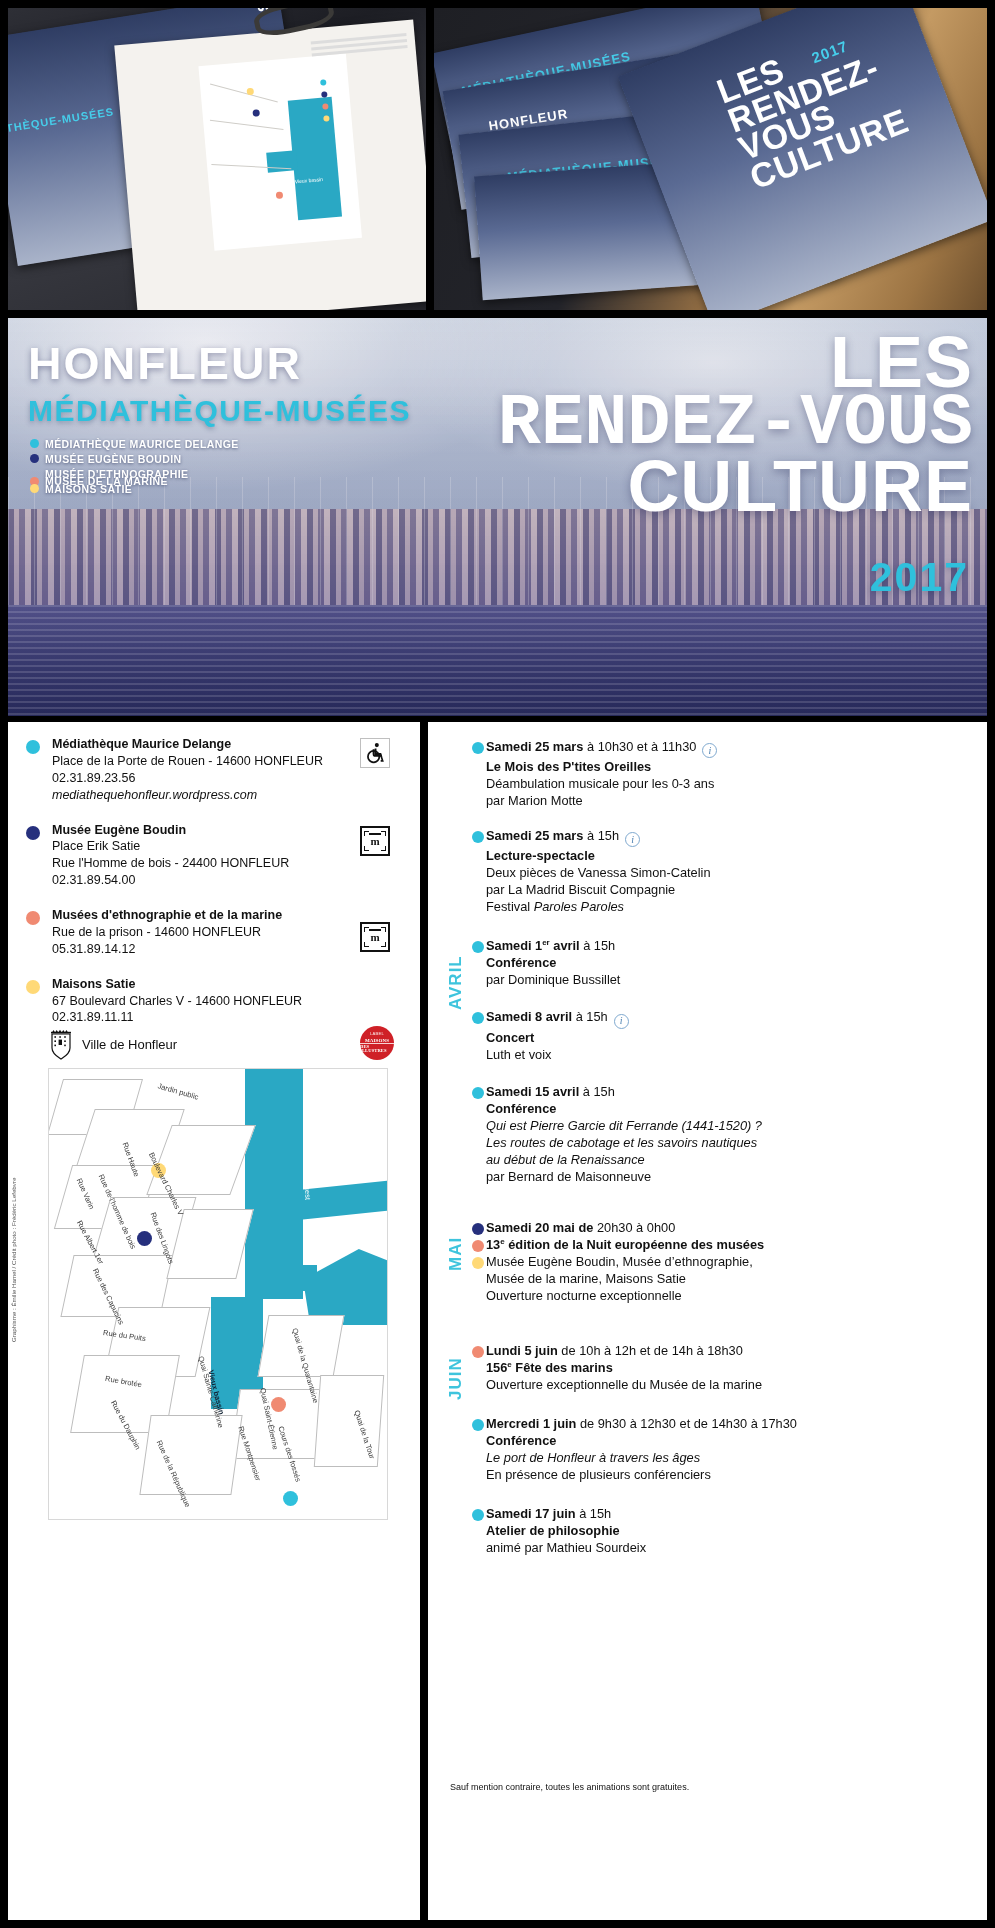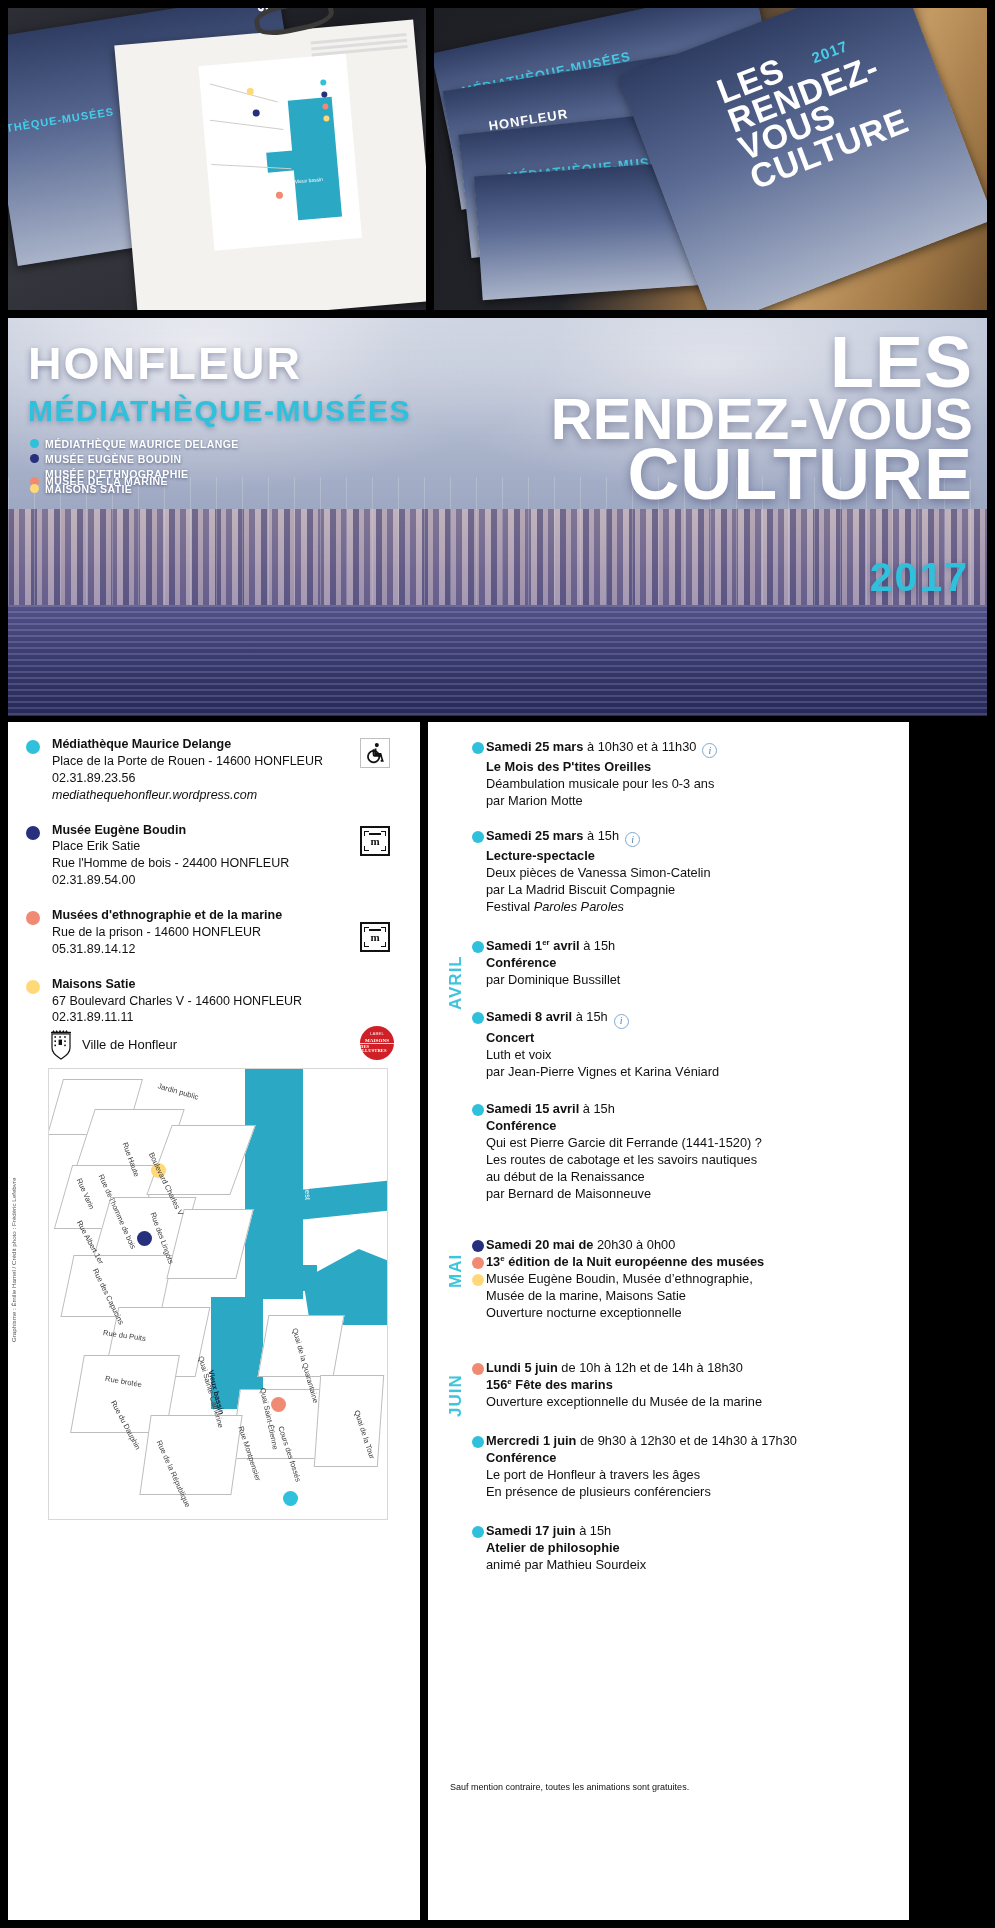--- a/index.html
+++ b/index.html
@@ -104,35 +104,35 @@
   .legend-row .lab {
     color:#fff; font-size:10.5px; font-weight:bold; letter-spacing:.4px;
     text-shadow:0 1px 3px rgba(30,40,80,.6);
   }
   .hero-big {
     position:absolute; right:14px; top:14px; text-align:right;
     color:#fff; font-weight:bold; line-height:.86;
     text-shadow:0 3px 10px rgba(40,45,90,.40);
   }
   .hero-big .l1 { font-size:72px; letter-spacing:1px; display:block; }
-  .hero-big .l2 { font-size:58px; letter-spacing:0px; display:block; }
+  .hero-big .l2 { font-size:72px; letter-spacing:0px; display:block;font-family:Liberation Mono, monospace; }
   .hero-big .l3 { font-size:72px; letter-spacing:1px; display:block; }
   .hero-year {
     position:absolute; right:18px; top:236px;
     color:#2fc0dc; font-weight:bold; font-size:41px; letter-spacing:2px;
     text-shadow:0 2px 6px rgba(30,50,90,.35);
   }
 
   
   .panel-left {
     position:absolute; left:8px; top:722px; width:412px; height:1198px;
     background:#fff; overflow:hidden;
   }
   .panel-right {
-    position:absolute; left:428px; top:722px; width:481px; height:1198px;
+    position:absolute; left:428px; top:722px; width:559px; height:1198px;
     background:#fff; overflow:hidden;
   }
 
   
   .contacts { position:absolute; left:18px; top:14px; width:330px; }
   .contact { position:relative; margin-bottom:16px; padding-left:26px; }
   .contact .cdot { position:absolute; left:0; top:4px; width:14px; height:14px; border-radius:50%; }
   .contact .cname { font-size:12.5px; font-weight:bold; color:#111; line-height:1.35; }
   .contact .cline { font-size:12.5px; color:#111; line-height:1.35; }
   .contact .cweb { font-size:12.5px; color:#111; line-height:1.35; font-style:italic; }
@@ -187,21 +187,21 @@
   
   .events { position:absolute; left:22px; top:16px; width:520px; }
   .ev { position:relative; margin-bottom:15px; padding-left:36px; }
   .ev .edot { position:absolute; left:22px; top:4px; width:12px; height:12px; border-radius:50%; }
   .ev .edot2 { position:absolute; left:22px; top:21px; width:12px; height:12px; border-radius:50%; }
   .ev .edot3 { position:absolute; left:22px; top:38px; width:12px; height:12px; border-radius:50%; }
   .ev .ehead { font-size:12.8px; color:#111; line-height:1.33; }
   .ev .ehead b { font-weight:bold; }
   .ev .etitle { font-size:12.8px; color:#111; font-weight:bold; line-height:1.33; }
   .ev .eline { font-size:12.8px; color:#111; line-height:1.33; }
-  .ev .eline.ital { }
+  .ev .eline.ital { font-style:italic; }
   .ev .eline .it { font-style:italic; }
   .info-i {
     display:inline-flex; align-items:center; justify-content:center;
     width:15px; height:15px; border-radius:50%; border:1.2px solid #7fa9cf;
     color:#4a7fb0; font-size:10px; font-style:italic; font-family:"Liberation Serif", serif;
     vertical-align:-3px; margin-left:6px;
   }
   .month {
     position:absolute; left:-4px; width:20px;
     color:#3ec4dd; font-weight:bold; font-size:17px; letter-spacing:1px;
@@ -497,21 +497,20 @@
       <div class="eline">par Dominique Bussillet</div>
     </div>
 
     <div class="ev" style="margin-bottom:20px;">
       <span class="edot" style="background:#2fc0dc"></span>
       <div class="ehead">
         <b>Samedi 8 avril</b><span> à 15h</span><span class="info-i">i</span>
       </div>
       <div class="etitle">Concert</div>
       <div class="eline">Luth et voix</div>
-      <div class="eline">par Jean-Pierre Vignes et Karina Véniard</div>
     </div>
 
     <div class="ev" style="margin-bottom:34px;">
       <span class="edot" style="background:#2fc0dc"></span>
       <div class="ehead">
         <b>Samedi 15 avril</b><span> à 15h</span>
       </div>
       <div class="etitle">Conférence</div>
       <div class="eline ital">Qui est Pierre Garcie dit Ferrande (1441-1520) ?</div>
       <div class="eline ital">Les routes de cabotage et les savoirs nautiques</div>

